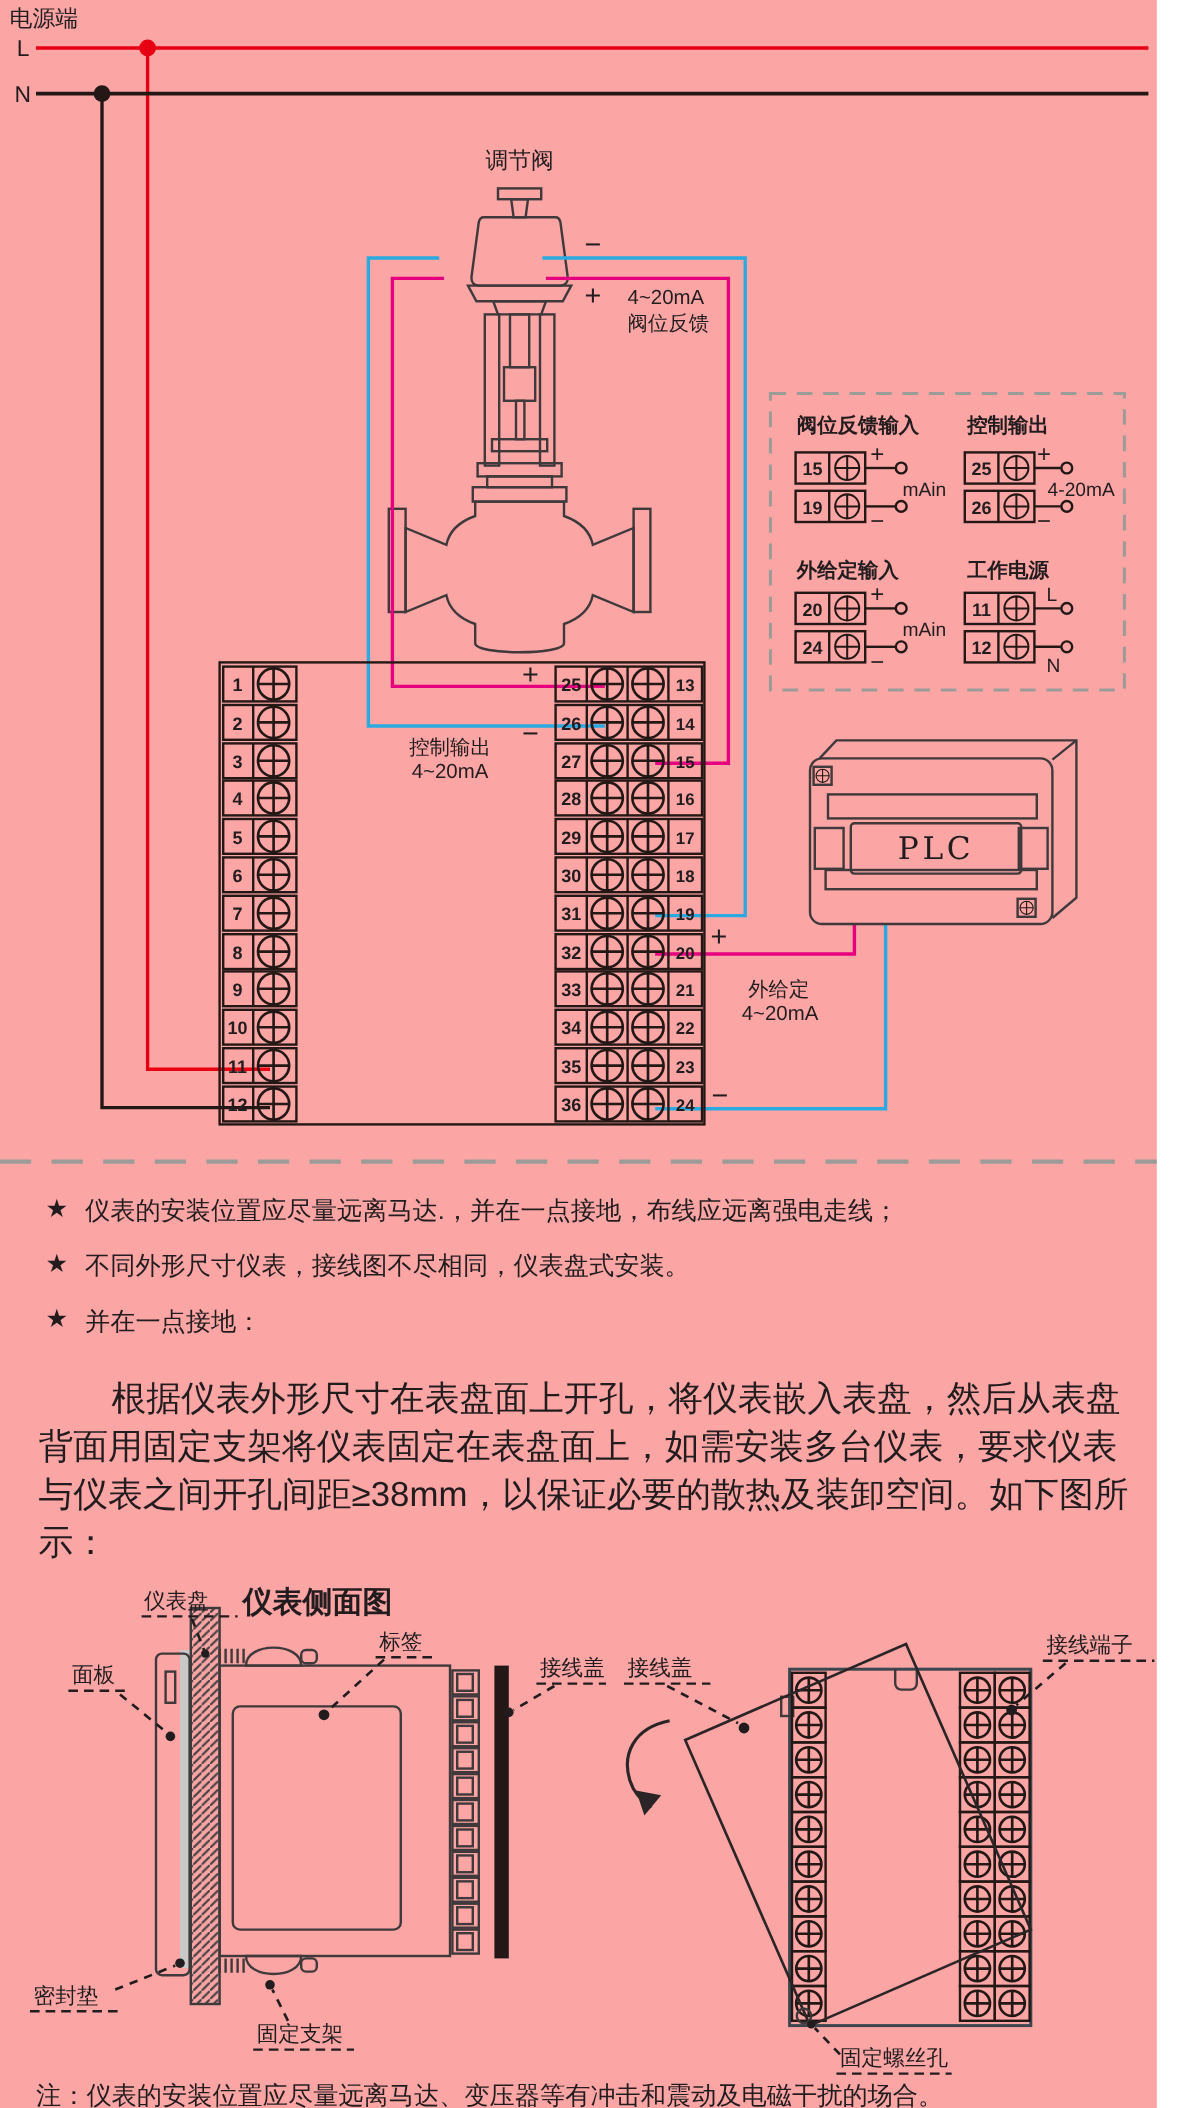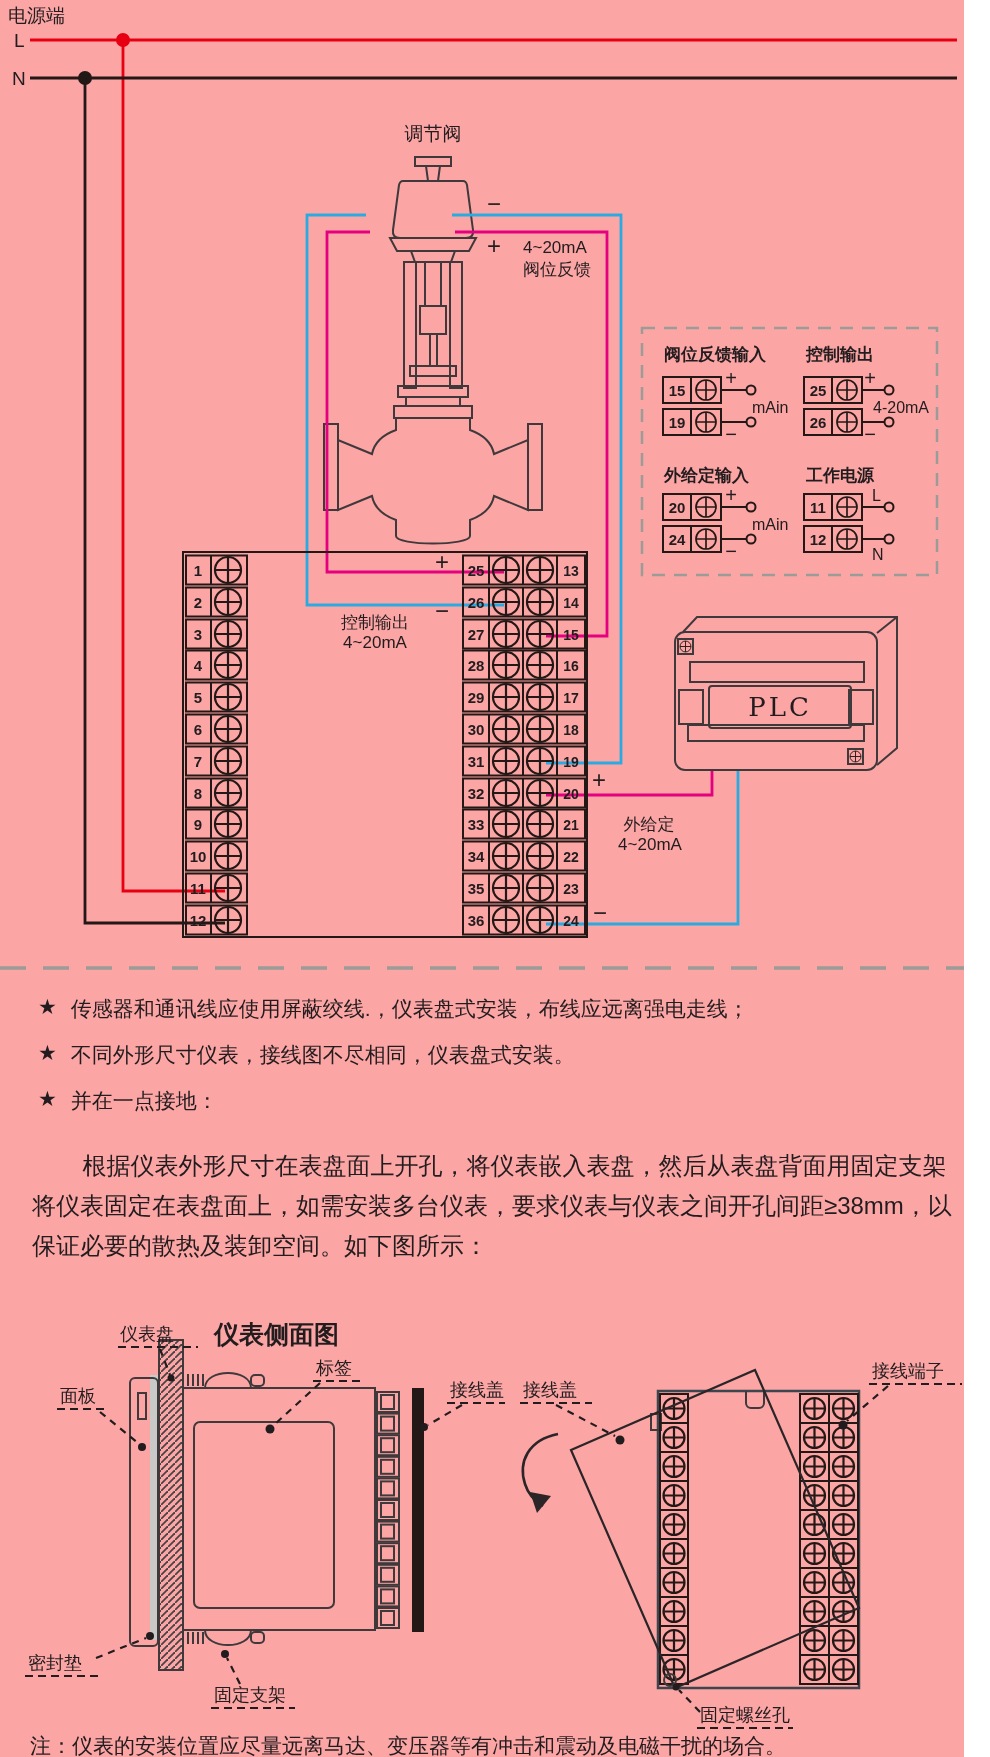--- a/index.html
+++ b/index.html
@@ -18,21 +18,21 @@
   .mid{text-anchor:middle;}
   .plctxt{font-family:"DejaVu Serif","Liberation Serif",serif;font-size:26px;letter-spacing:3px;}
   .draw{stroke:#3f393b;stroke-width:2;fill:none;}
   .blk{stroke:#231815;stroke-width:2;fill:none;}
   .scrg{stroke:#231815;stroke-width:2.2;fill:none;}
   .wire{fill:none;stroke-width:2.8;}
   .du{stroke:#221c1e;stroke-width:2;stroke-dasharray:8 5;}
   .ld{stroke:#221c1e;stroke-width:2.2;stroke-dasharray:7 6;fill:none;}
   .lbl{font-size:18px;}
   .note-row{position:absolute;left:38px;display:flex;gap:14px;font-size:21px;}
-  .para{position:absolute;left:32px;width:925px;font-size:24px;line-height:40px;text-indent:2.1em;}
+  .para{position:absolute;left:32px;width:925px;font-size:29px;line-height:40px;text-indent:2.1em;}
   .h-serif{position:absolute;font-family:"DejaVu Serif","Liberation Serif",serif;font-weight:bold;font-size:25px;}
   .footer{position:absolute;left:30px;width:940px;font-size:21px;}
 </style>
 </head>
 <body>
 
 <div id="page">
 
 <svg width="990" height="975" viewBox="0 0 990 975">
   <defs>
@@ -387,32 +387,32 @@
     <rect class="draw" x="848" y="749" width="15" height="15"></rect>
         <use href="#scr" transform="translate(855.5,756.5) scale(0.42)"></use>
     <text class="plctxt mid" x="780" y="716">PLC</text>
   </g>
 
   <line x1="0" y1="968" x2="990" y2="968" stroke="#9b9b97" stroke-width="3.5" stroke-dasharray="26 17"></line>
 </svg>
 
 <div class="note-row" style="top:995px">
   <span>★</span>
-  <span>传感器和通讯线应使用屏蔽绞线.，仪表盘式安装，布线应远离强电走线；</span>
+  <span>仪表的安装位置应尽量远离马达.，并在一点接地，布线应远离强电走线；</span>
 </div>
 <div class="note-row" style="top:1041px">
   <span>★</span>
   <span>不同外形尺寸仪表，接线图不尽相同，仪表盘式安装。</span>
 </div>
 <div class="note-row" style="top:1087px">
   <span>★</span>
   <span>并在一点接地：</span>
 </div>
 <div class="para" style="top:1146px">根据仪表外形尺寸在表盘面上开孔，将仪表嵌入表盘，然后从表盘背面用固定支架将仪表固定在表盘面上，如需安装多台仪表，要求仪表与仪表之间开孔间距≥38mm，以保证必要的散热及装卸空间。如下图所示：</div>
-<div class="h-serif" style="left:214px;top:1318px">仪表侧面图</div>
+<div class="h-serif" style="left:202px;top:1318px">仪表侧面图</div>
 
 <svg width="990" height="420" viewBox="0 1310 990 420" style="top:1310px">
   <defs>
     <g id="scr2" class="scrg">
           <circle r="10.5"></circle>
           <path d="M-10.5,0H10.5M0,-10.5V10.5"></path>
         </g>
     <pattern id="hatch" width="7" height="7" patternUnits="userSpaceOnUse">
       <path d="M0,7 L7,0" stroke="#4a4345" stroke-width="1.8"></path>
     </pattern>

